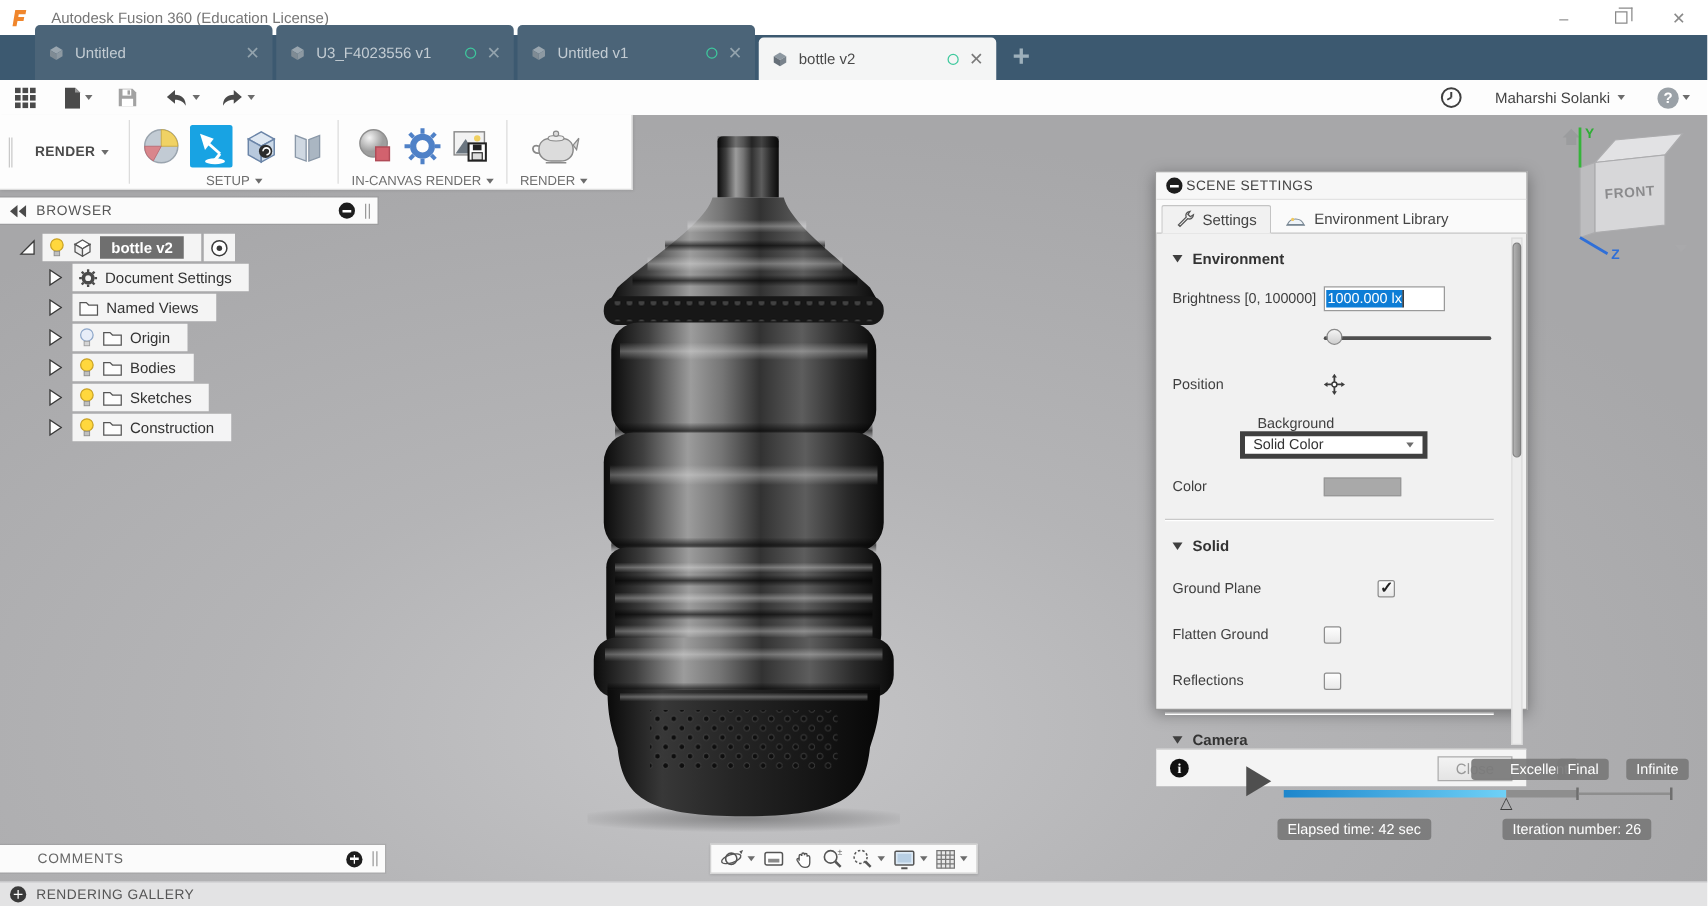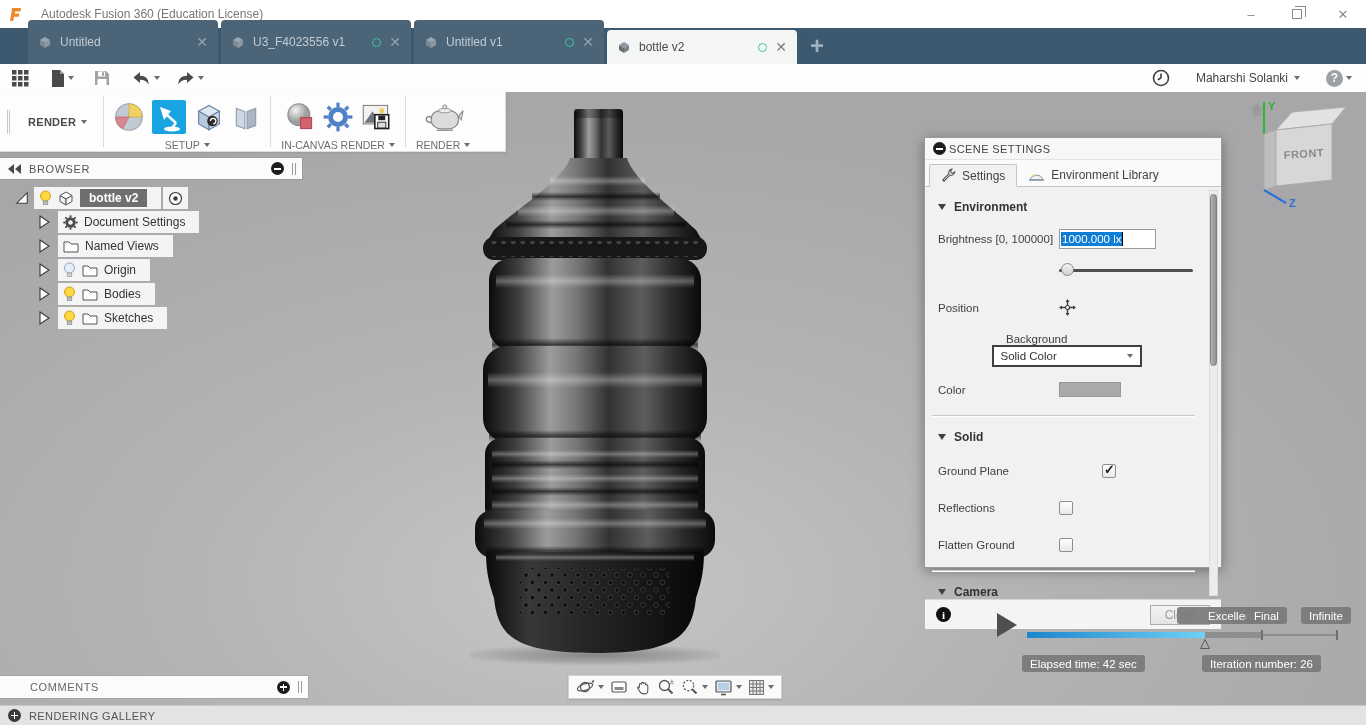--- a/index.html
+++ b/index.html
@@ -75,21 +75,21 @@
   .sec-title { display:flex; align-items:center; gap:8px; font-weight:bold; color:#333; margin-top:13px; }
   .tri-down { width:0; height:0; border-left:4.5px solid transparent; border-right:4.5px solid transparent; border-top:6px solid #3f3f3f; }
   .sd-row { display:flex; align-items:center; min-height:21px; margin-top:14px; }
   .sd-label { width:121px; flex:none; font-size:11.5px; color:#3f3f3f; white-space:nowrap; }
   .bright-input { width:97px; height:20px; background:#fff; border:1px solid #9a9a9a; display:flex; align-items:center; padding:0 1px; }
   .bright-sel { background:#0d7dd6; color:#fff; font-size:11.5px; padding:1px 1px; white-space:nowrap; }
   .text-cursor { width:1px; height:14px; background:#000; }
   .slider { position:relative; width:134px; height:14px; }
   .slider .track { position:absolute; left:0; right:0; top:6px; height:3px; background:#4f4f4f; border-radius:2px; }
   .slider .handle { position:absolute; left:2px; top:0; width:13px; height:13px; border-radius:50%; background:linear-gradient(#f4f4f4,#cfcfcf); border:1px solid #8a8a8a; }
-  .select { width:150px; height:22px; background:#fff; border:2px solid #404040; display:flex; align-items:center; padding:0 7px; font-size:11.5px; color:#333; }
+  .select { width:150px; height:22px; background:#fff; border:4px solid #404040; display:flex; align-items:center; padding:0 7px; font-size:11.5px; color:#333; }
   .select .caret { margin-left:auto; }
   .swatch { width:62px; height:15px; background:#a9a9a9; border:1px solid #989898; }
   .sd-sep { border-top:1px solid #c9c9c9; border-bottom:1px solid #ffffff; margin:15px 0 0 -6px; }
   .cb { width:14px; height:14px; border:1px solid #8e8e8e; border-radius:2px; background:linear-gradient(#fefefe,#e9e9e9); position:relative; }
   .cb.checked:after { content:"\2713"; position:absolute; left:1px; top:-3px; font-size:13px; font-weight:bold; color:#222; }
   .sd-footer { flex:none; height:30px; display:flex; align-items:center; padding:0 11px; border-top:1px solid #d8d8d8; background:#f4f4f4; }
   .info-circle { width:15px; height:15px; border-radius:50%; background:#111; color:#fff; font-size:11px; font-weight:bold; display:flex; align-items:center; justify-content:center; font-family:"Liberation Serif", serif; }
   .close-btn { margin-left:auto; width:60px; height:20px; background:linear-gradient(#f3f3f3,#e4e4e4); border:1px solid #ababab; color:#9a9a9a; font-size:12px; display:flex; align-items:center; justify-content:center; }
 
   
@@ -578,20 +578,37 @@
               <circle cx="6.5" cy="6" r="5" fill="#ffd83d" stroke="#c9a227"></circle>
               <rect x="4.3" y="11" width="4.4" height="3.6" fill="#c0c0c0" stroke="#8a8a8a" stroke-width=".7"></rect>
             </svg>
           <svg width="16" height="13" viewBox="0 0 16 13">
               <path d="M1 2 L6 2 L8 4 L15 4 L15 12 L1 12 Z" fill="#fdfdfd" stroke="#555"></path>
             </svg>
           <span class="tree-label">Sketches</span>
         </span>
       </div>
 
+      <div class="tree-row">
+        <span class="arrow-cell" style="margin-left:36px;">
+            <svg width="12" height="14" viewBox="0 0 12 14">
+              <polygon points="2,1 11,7 2,13" fill="#fdfdfd" stroke="#3a3a3a" stroke-width="1.1"></polygon>
+            </svg>
+          </span>
+        <span class="chip" style="margin-left:6px;">
+          <svg width="13" height="17" viewBox="0 0 13 17">
+              <circle cx="6.5" cy="6" r="5" fill="#ffd83d" stroke="#c9a227"></circle>
+              <rect x="4.3" y="11" width="4.4" height="3.6" fill="#c0c0c0" stroke="#8a8a8a" stroke-width=".7"></rect>
+            </svg>
+          <svg width="16" height="13" viewBox="0 0 16 13">
+              <path d="M1 2 L6 2 L8 4 L15 4 L15 12 L1 12 Z" fill="#fdfdfd" stroke="#555"></path>
+            </svg>
+          <span class="tree-label">Construction</span>
+        </span>
+      </div>
     </div>
   </div>
 
   <div class="dialog">
     <div class="sd-header">
       <span class="circle-minus"></span>
       <span>SCENE SETTINGS</span>
     </div>
     <div class="sd-tabs">
       <div class="sd-tab active">
@@ -665,25 +682,25 @@
       <div class="sec-title">
         <span class="tri-down"></span>
         <span>Solid</span>
       </div>
 
       <div class="sd-row" style="margin-top:16px;gap:43px;">
         <span class="sd-label">Ground Plane</span>
         <div class="cb checked"></div>
       </div>
       <div class="sd-row" style="margin-top:16px;">
+        <span class="sd-label">Flatten Ground</span>
+        <div class="cb"></div>
+      </div>
+      <div class="sd-row" style="margin-top:16px;">
         <span class="sd-label">Reflections</span>
-        <div class="cb"></div>
-      </div>
-      <div class="sd-row" style="margin-top:16px;">
-        <span class="sd-label">Flatten Ground</span>
         <div class="cb"></div>
       </div>
 
       <div class="sd-sep"></div>
 
       <div class="sec-title">
         <span class="tri-down"></span>
         <span>Camera</span>
       </div>
 

